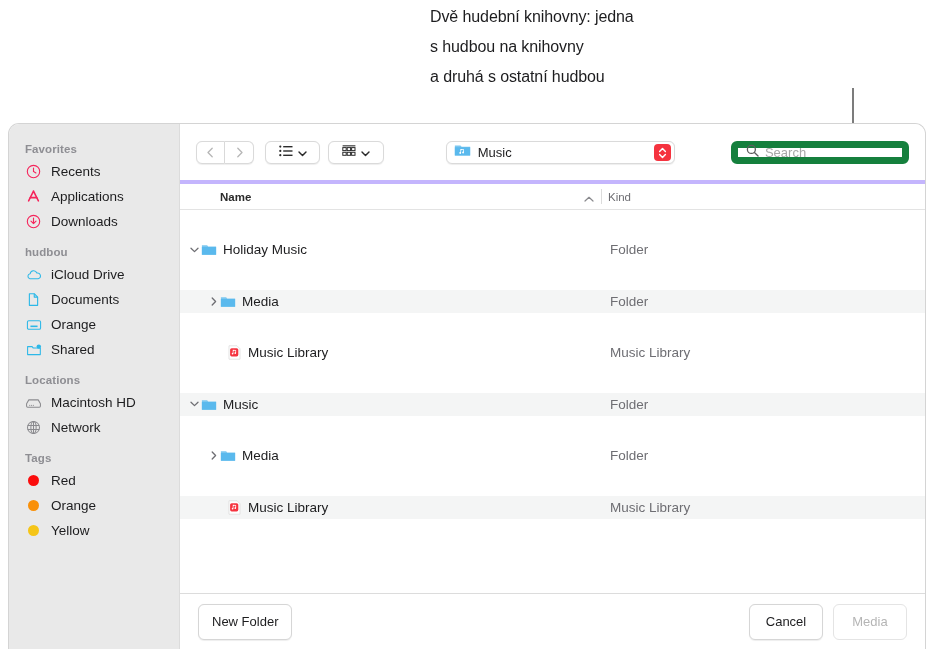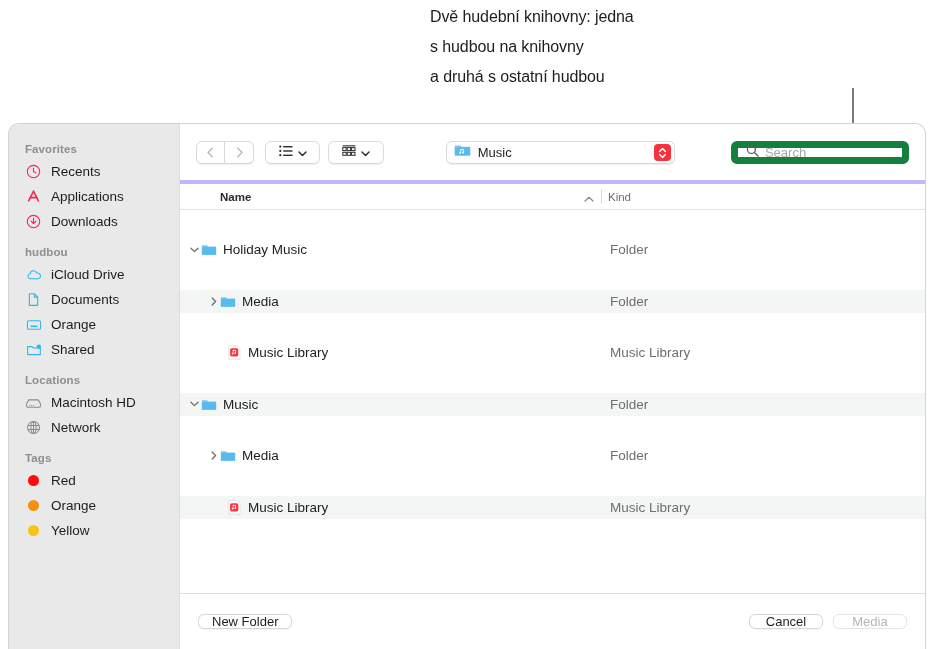--- a/index.html
+++ b/index.html
@@ -317,21 +317,21 @@
     height: 56px;
     flex: 0 0 56px;
     border-top: 1px solid #dcdcdc;
     display: flex;
     align-items: center;
     padding: 0 18px;
     box-sizing: border-box;
     background: #ffffff;
   }
   .bb-btn {
-    height: 15px;
+    height: 36px;
     min-width: 74px;
     padding: 0 13px;
     background: #ffffff;
     border: 1px solid #d6d6d6;
     border-radius: 6px;
     font-size: 13px;
     font-family: "Liberation Sans", sans-serif;
     color: #1d1d1f;
     box-sizing: border-box;
     box-shadow: 0 0.5px 1px rgba(0,0,0,0.07);

